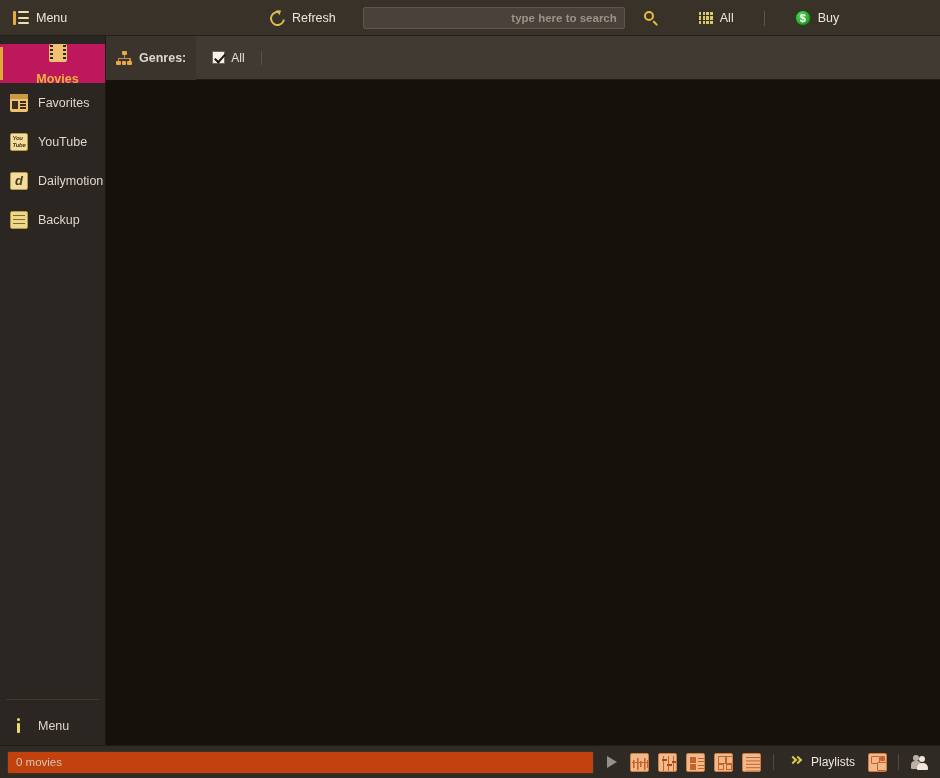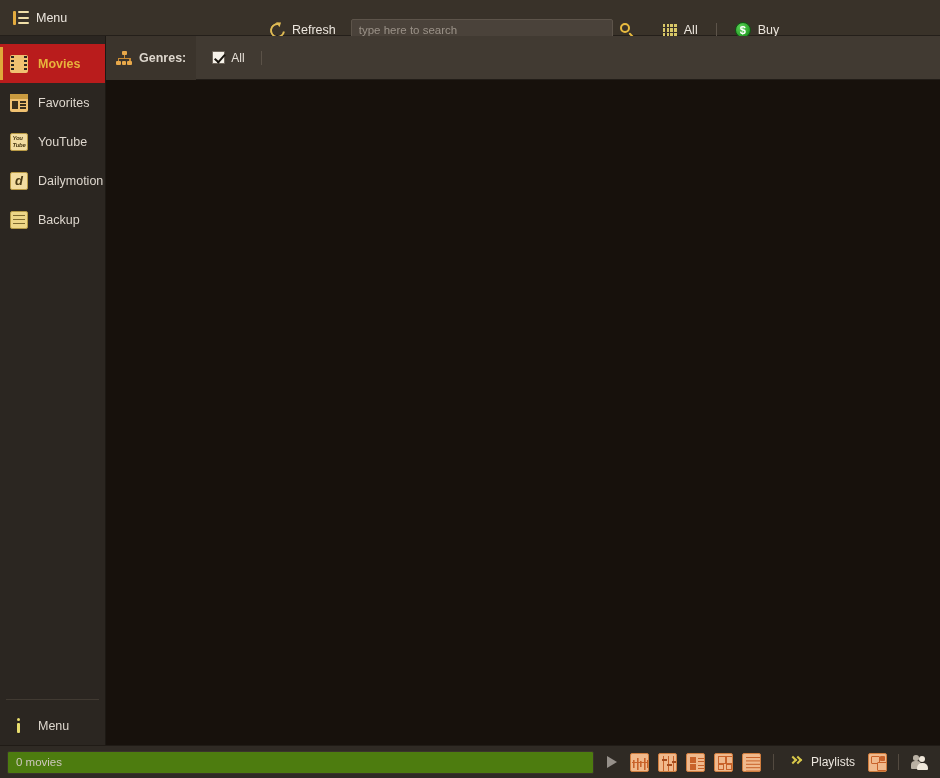--- a/index.html
+++ b/index.html
@@ -90,22 +90,22 @@
   .ico-menu .bar:nth-child(1) { top: 1px; }
   .ico-menu .bar:nth-child(2) { top: 6px; }
   .ico-menu .bar:nth-child(3) { top: 11px; }
   .ico-menu .accent {
     position: absolute; left: 0; top: 0; width: 3px; height: 14px;
     background: #e3ab3e; border-radius: 1px;
   }
   .menu-label { font-size: 12.5px; color: #ece6de; }
 
   .tb-right {
-    position: absolute; left: 262px; top: 12px; height: 36px;
-    display: flex; align-items: center; gap: 0;
+    position: absolute; left: 262px; top: 0; height: 36px;
+    display: flex; align-items: center; gap: 12px;
   }
   .refresh-btn {
     display: flex; align-items: center; gap: 7px;
     padding: 4px 8px; cursor: default;
   }
   .ico-refresh {
     width: 15px; height: 15px; flex: 0 0 15px;
     border: 2.4px solid #e0bb54;
     border-radius: 50%;
     border-right-color: transparent;
@@ -128,21 +128,22 @@
     border: 1px solid #5d544a;
     border-radius: 2px;
     display: flex; align-items: center;
     padding: 0 7px;
   }
   .search-box input {
     width: 100%; height: 100%;
     background: transparent; border: none; outline: none;
     color: #e8e2da; font-size: 11.5px;
     font-family: "Liberation Sans", sans-serif;
-    text-align: left;
+    text-align: right;
+    font-weight: bold;
   }
   .search-box input::placeholder { color: #9b9288; }
 
   .search-go {
     width: 30px; height: 28px;
     display: flex; align-items: center; justify-content: center;
     cursor: default;
   }
   .ico-search { position: relative; width: 15px; height: 15px; }
   .ico-search .lens {
@@ -202,21 +203,21 @@
     display: flex; flex-direction: column;
     padding-top: 8px;
   }
   .side-item {
     height: 39px;
     display: flex; align-items: center;
     padding-left: 10px; gap: 10px;
     position: relative;
     cursor: default;
   }
-  .side-item.active { background: #b91c1c; }
+  .side-item.active { background: #be185d; flex-direction: column; }
   .side-item.active::before {
     content: ""; position: absolute; left: 0; top: 3px;
     width: 3px; height: 33px; background: #e0a83a;
   }
   .side-label { font-size: 12.5px; color: #ded7ce; }
   .side-item.active .side-label { color: #e8b33c; font-weight: bold; }
   .side-ico { width: 18px; height: 18px; flex: 0 0 18px; position: relative; }
 
   
   .ic-movies { background: #f0c171; border-radius: 2px; }
@@ -379,21 +380,21 @@
   
   .statusbar {
     height: 33px; flex: 0 0 33px;
     background: #2f2a24;
     border-top: 1px solid #201b16;
     display: flex; align-items: center;
     padding: 0 4px 0 0;
   }
   .status-field {
     flex: 1 1 auto; height: 23px;
-    background: #4d7c0f;
+    background: #c2410c;
     border: 1px solid #3a332c;
     border-radius: 2px;
     margin: 0 6px 0 7px;
     display: flex; align-items: center;
     padding-left: 8px;
     min-width: 0;
   }
   .status-text { font-size: 11.5px; color: #cfc8bf; }
 
   .sb-tools { display: flex; align-items: center; gap: 4px; padding-right: 4px; }

